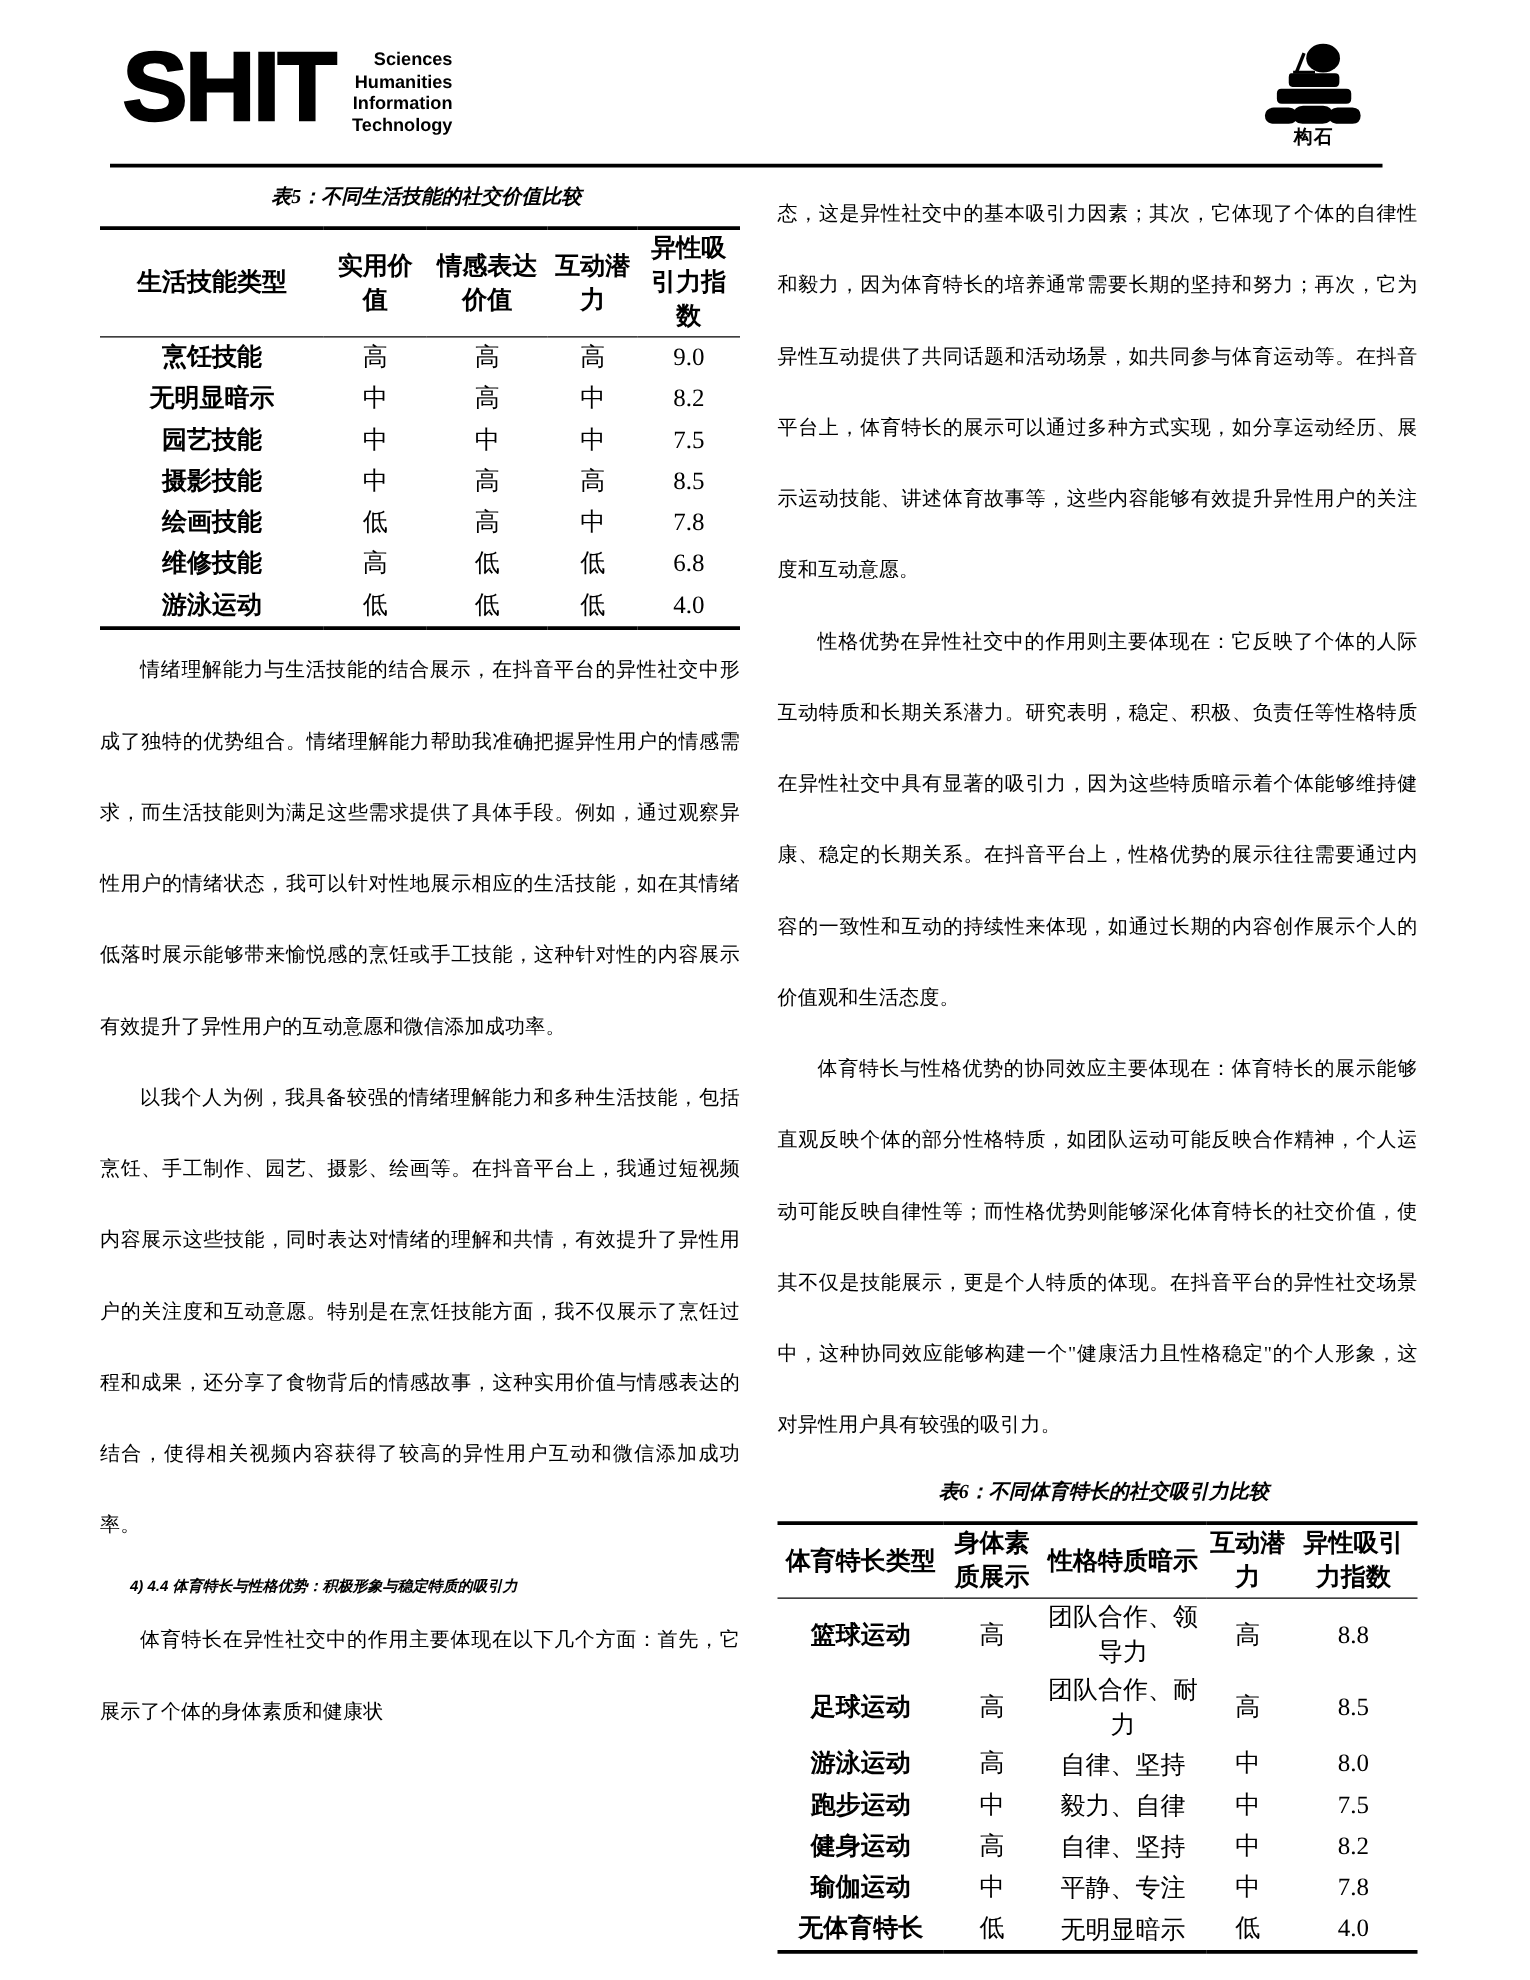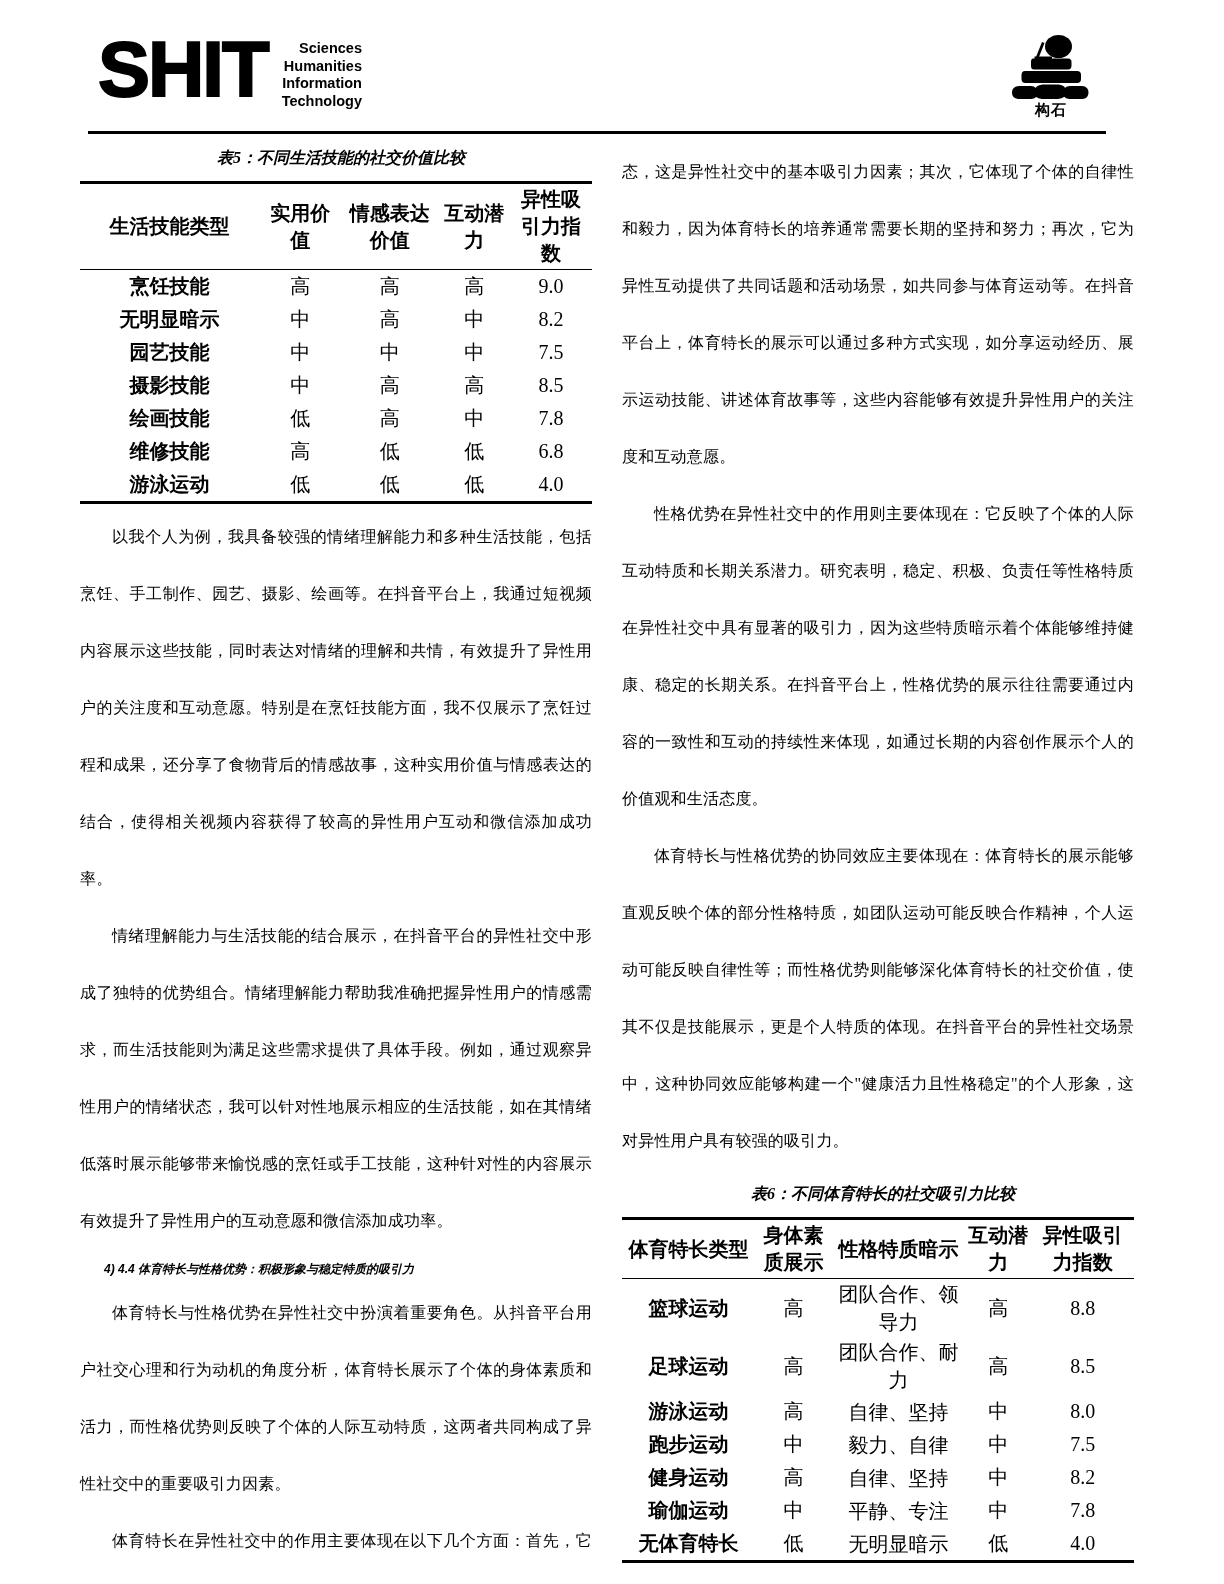--- a/index.html
+++ b/index.html
@@ -286,26 +286,25 @@
             <td class="rowlabel">游泳运动</td>
             <td>低</td>
             <td>低</td>
             <td>低</td>
             <td class="num">4.0</td>
           </tr>
         </tbody>
       </table>
     </div>
 
+    <p class="body">情绪理解能力与生活技能的结合展示，在抖音平台的异性社交中形成了独特的优势组合。情绪理解能力帮助我准确把握异性用户的情感需求，而生活技能则为满足这些需求提供了具体手段。例如，通过观察异性用户的情绪状态，我可以针对性地展示相应的生活技能，如在其情绪低落时展示能够带来愉悦感的烹饪或手工技能，这种针对性的内容展示有效提升了异性用户的互动意愿和微信添加成功率。</p>
     <p class="body">以我个人为例，我具备较强的情绪理解能力和多种生活技能，包括烹饪、手工制作、园艺、摄影、绘画等。在抖音平台上，我通过短视频内容展示这些技能，同时表达对情绪的理解和共情，有效提升了异性用户的关注度和互动意愿。特别是在烹饪技能方面，我不仅展示了烹饪过程和成果，还分享了食物背后的情感故事，这种实用价值与情感表达的结合，使得相关视频内容获得了较高的异性用户互动和微信添加成功率。</p>
-    <p class="body">情绪理解能力与生活技能的结合展示，在抖音平台的异性社交中形成了独特的优势组合。情绪理解能力帮助我准确把握异性用户的情感需求，而生活技能则为满足这些需求提供了具体手段。例如，通过观察异性用户的情绪状态，我可以针对性地展示相应的生活技能，如在其情绪低落时展示能够带来愉悦感的烹饪或手工技能，这种针对性的内容展示有效提升了异性用户的互动意愿和微信添加成功率。</p>
 
     <h4 class="sub">4)  4.4 体育特长与性格优势：积极形象与稳定特质的吸引力</h4>
 
-    <p class="body">体育特长与性格优势在异性社交中扮演着重要角色。从抖音平台用户社交心理和行为动机的角度分析，体育特长展示了个体的身体素质和活力，而性格优势则反映了个体的人际互动特质，这两者共同构成了异性社交中的重要吸引力因素。</p>
     <p class="body">体育特长在异性社交中的作用主要体现在以下几个方面：首先，它展示了个体的身体素质和健康状</p>
   </div>
 
   <div class="col col-right">
 
     <p class="body" style="text-indent:0">态，这是异性社交中的基本吸引力因素；其次，它体现了个体的自律性和毅力，因为体育特长的培养通常需要长期的坚持和努力；再次，它为异性互动提供了共同话题和活动场景，如共同参与体育运动等。在抖音平台上，体育特长的展示可以通过多种方式实现，如分享运动经历、展示运动技能、讲述体育故事等，这些内容能够有效提升异性用户的关注度和互动意愿。</p>
     <p class="body">性格优势在异性社交中的作用则主要体现在：它反映了个体的人际互动特质和长期关系潜力。研究表明，稳定、积极、负责任等性格特质在异性社交中具有显著的吸引力，因为这些特质暗示着个体能够维持健康、稳定的长期关系。在抖音平台上，性格优势的展示往往需要通过内容的一致性和互动的持续性来体现，如通过长期的内容创作展示个人的价值观和生活态度。</p>
     <p class="body">体育特长与性格优势的协同效应主要体现在：体育特长的展示能够直观反映个体的部分性格特质，如团队运动可能反映合作精神，个人运动可能反映自律性等；而性格优势则能够深化体育特长的社交价值，使其不仅是技能展示，更是个人特质的体现。在抖音平台的异性社交场景中，这种协同效应能够构建一个"健康活力且性格稳定"的个人形象，这对异性用户具有较强的吸引力。</p>
 
     <div style="height:10px"></div>

